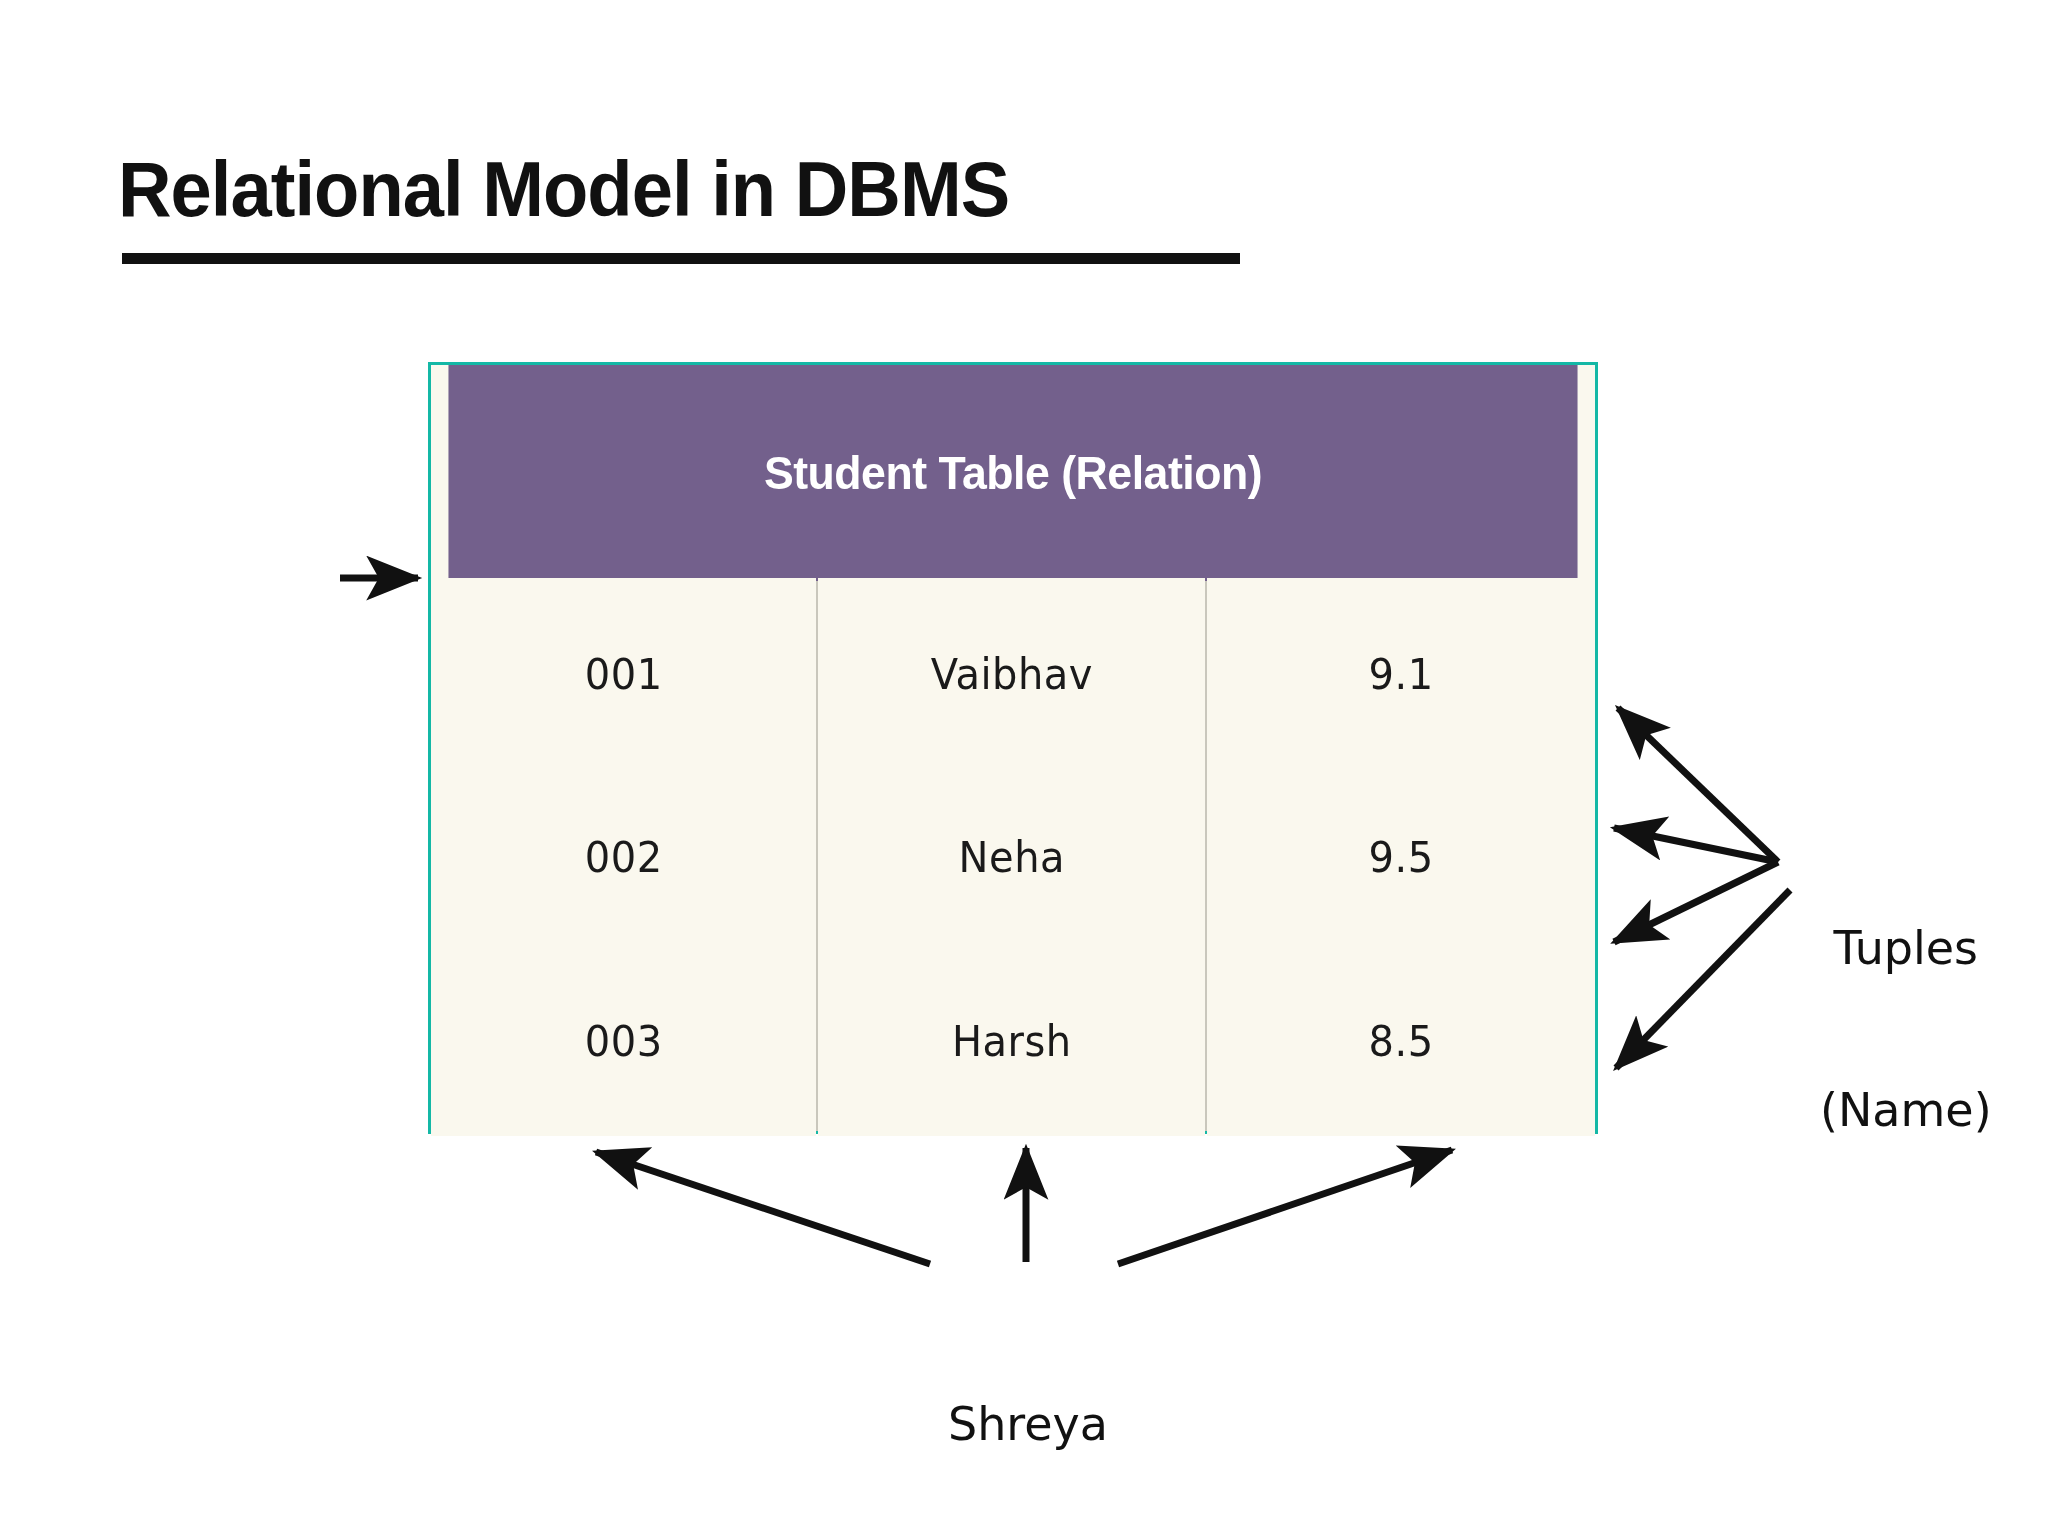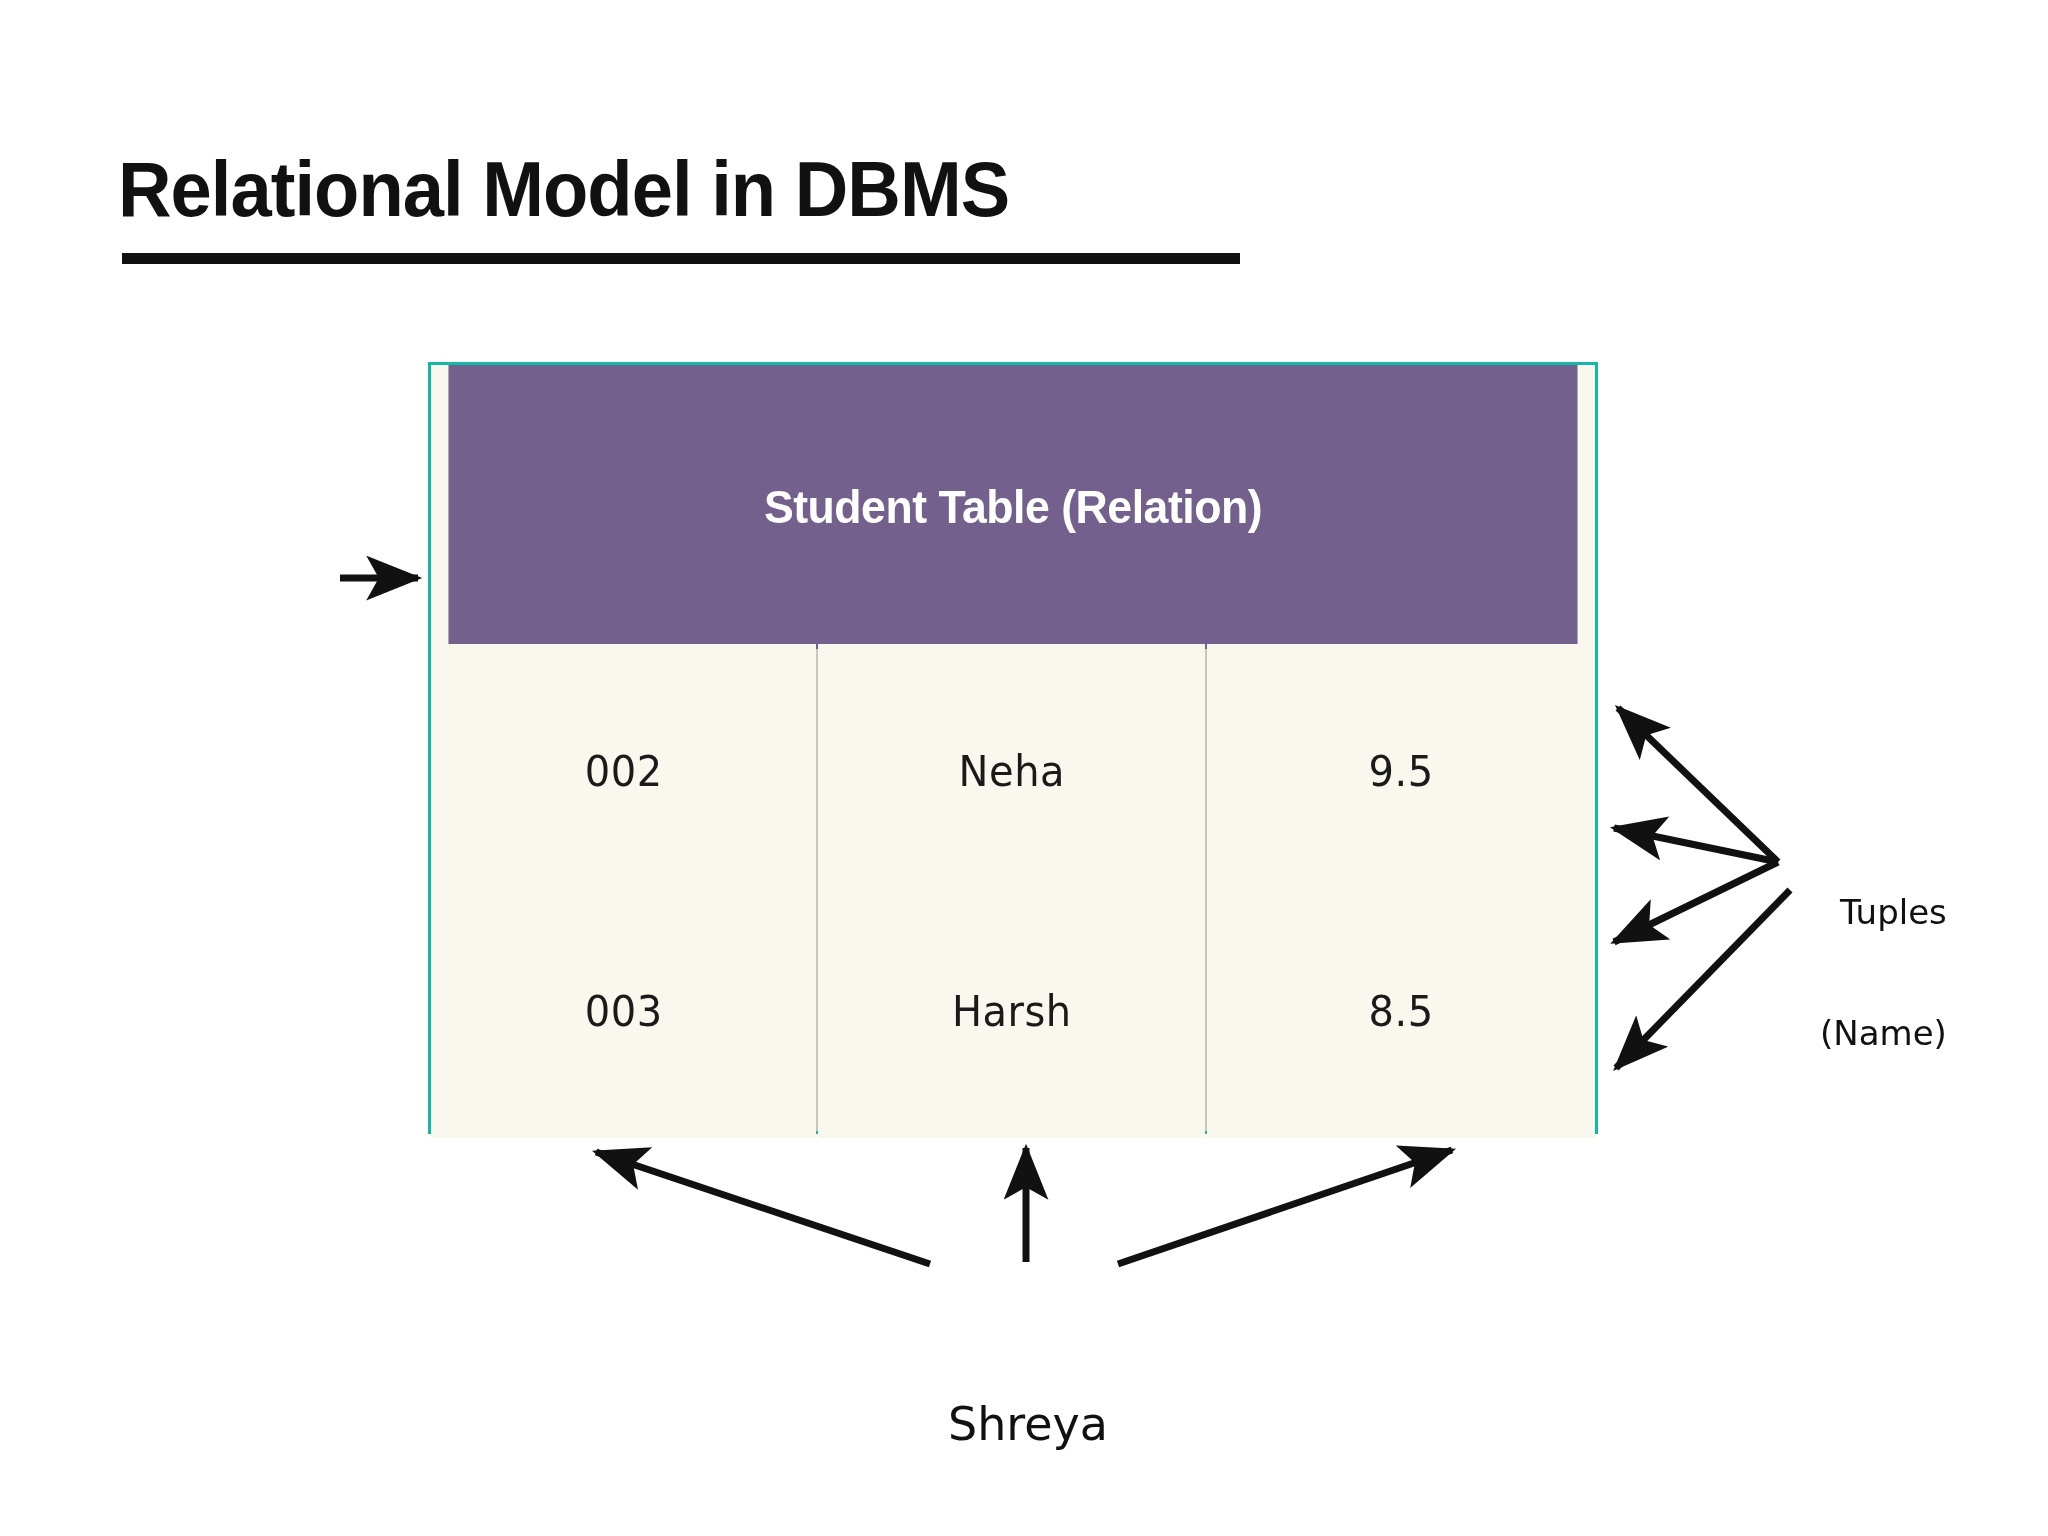--- a/index.html
+++ b/index.html
@@ -127,22 +127,22 @@
   .annot-primary-key {
     left: 138px;
     top: 542px;
     font-size: 42px;
     text-align: center;
     width: 200px;
   }
   .annot-tuples {
     left: 1820px;
     top: 812px;
-    font-size: 34px;
-    text-align: right;
+    font-size: 46px;
+    text-align: center;
   }
   .annot-columns {
     left: 858px;
     top: 1288px;
     font-size: 46px;
     text-align: center;
     width: 340px;
   }
   .annot .ln { display: block; }
 
@@ -169,20 +169,25 @@
       <colgroup>
         <col class="c1">
           <col class="c2">
           <col class="c3">
       </colgroup>
       <tbody>
         <tr>
           <td class="relation-title-cell" colspan="3">Student Table (Relation)</td>
         </tr>
         <tr>
+          <td class="data-cell">001</td>
+          <td class="data-cell">Vaibhav</td>
+          <td class="data-cell">9.1</td>
+        </tr>
+        <tr>
           <td class="data-cell">002</td>
           <td class="data-cell">Neha</td>
           <td class="data-cell">9.5</td>
         </tr>
         <tr>
           <td class="data-cell">003</td>
           <td class="data-cell">Harsh</td>
           <td class="data-cell">8.5</td>
         </tr>
       </tbody>

